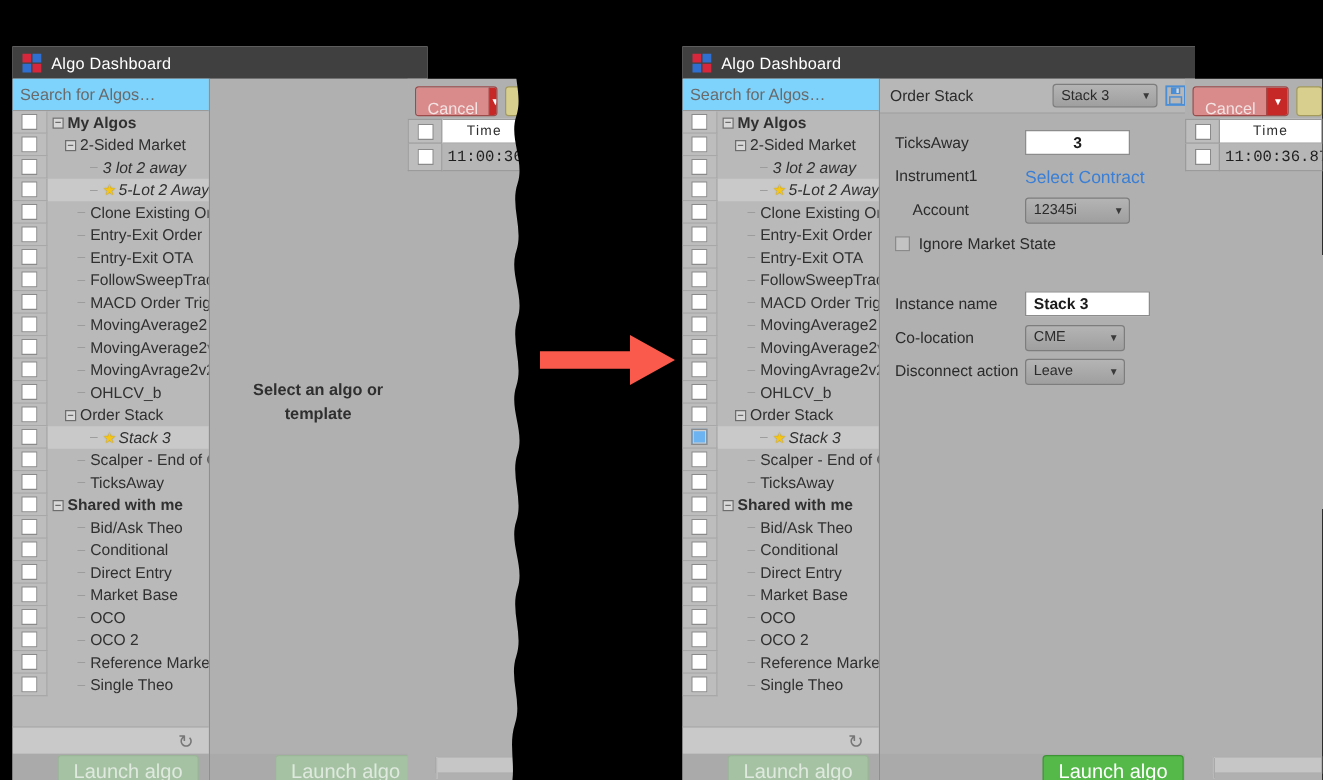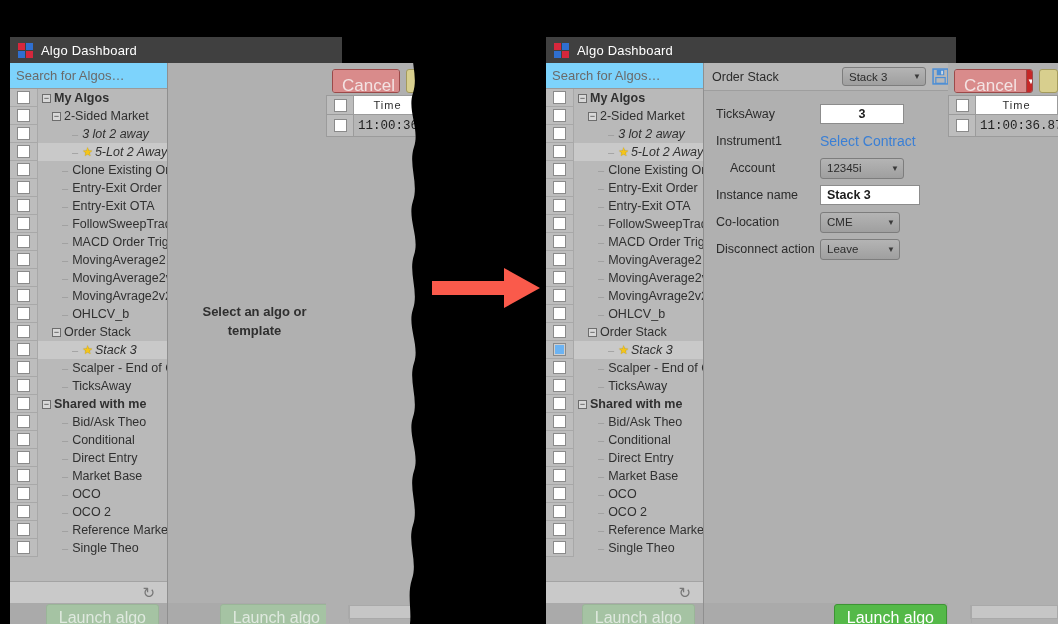--- a/index.html
+++ b/index.html
@@ -94,21 +94,21 @@
   .flink { color: #3a7fd5; font-size: 14px; }
   .fchk { width: 12px; height: 12px; background: #c3c3c3; border: 1px solid #8a8a8a;
           margin-right: 7px; }
 
   
   .gridstrip { position: absolute; top: 26px; bottom: 0; background: #b0b0b0;
                overflow: hidden; }
   .toolrow { height: 32px; display: flex; align-items: center; padding: 4px 0 0 6px; gap: 6px; }
   .cancelbtn { display: flex; align-items: stretch; height: 24px; border-radius: 3px;
                overflow: hidden; border: 1px solid #9c4a4a; }
-  .cancelbtn .main { background: #d98b8b; color: #f3e3e3; font-size: 17px;
+  .cancelbtn .main { background: #d98b8b; color: #f3e3e3; font-size: 13px;
                      padding: 16px 9px; display: flex; align-items: center; }
   .cancelbtn .split { background: #c62828; color: #fff; width: 22px;
                       display: flex; align-items: center; justify-content: center;
                       font-size: 8px; border-left: 1px solid #9c4a4a; }
   .yellowbtn { height: 24px; width: 22px; background: #d8cf8e; border: 1px solid #a39a5c;
                border-radius: 3px; }
   .gridhead { height: 20px; display: flex; background: #b0b0b0; }
   .gridhead .hcb { width: 28px; flex: 0 0 28px; background: #bdbdbd;
                    border: 1px solid #9b9b9b; display:flex; align-items:center;
                    justify-content:center; }
@@ -732,20 +732,24 @@
             <span class="flabel" style="width:104px;">Instrument1</span>
             <span class="flink">Select Contract</span>
           </div>
           <div class="frow">
             <span class="flabel" style="width:104px; padding-left:14px;">Account</span>
             <span class="ddl" style="width:84px; height:21px;">
               <span>12345i</span>
               <span class="caret">▼</span>
             </span>
           </div>
+          <div class="frow" style="margin-bottom:26px;">
+            <span class="fchk"></span>
+            <span class="flabel">Ignore Market State</span>
+          </div>
           <div class="frow">
             <span class="flabel" style="width:104px;">Instance name</span>
             <span class="ftxt left" style="width:100px;">Stack 3</span>
           </div>
           <div class="frow">
             <span class="flabel" style="width:104px;">Co-location</span>
             <span class="ddl" style="width:80px; height:21px;">
               <span>CME</span>
               <span class="caret">▼</span>
             </span>

